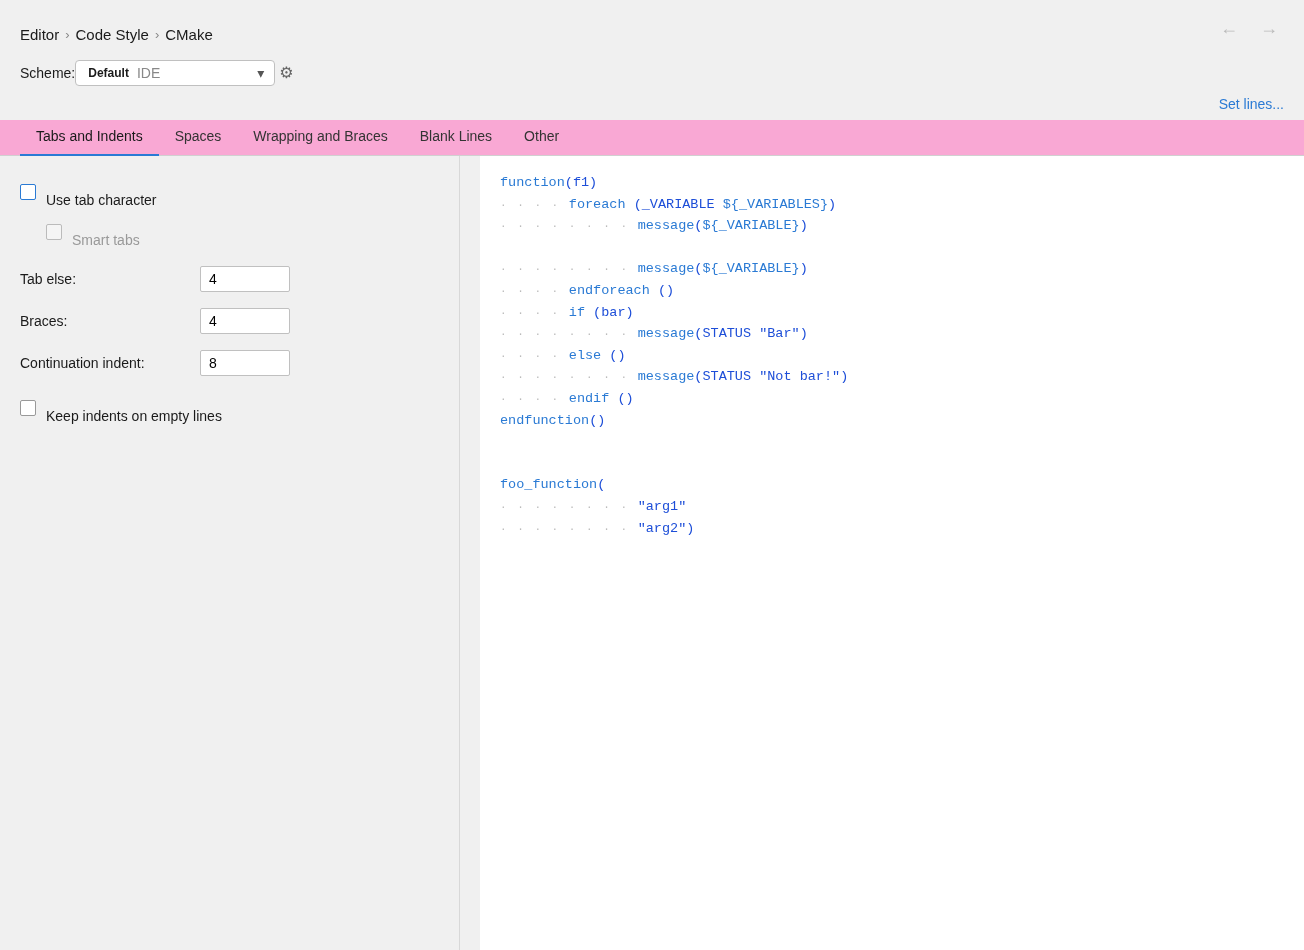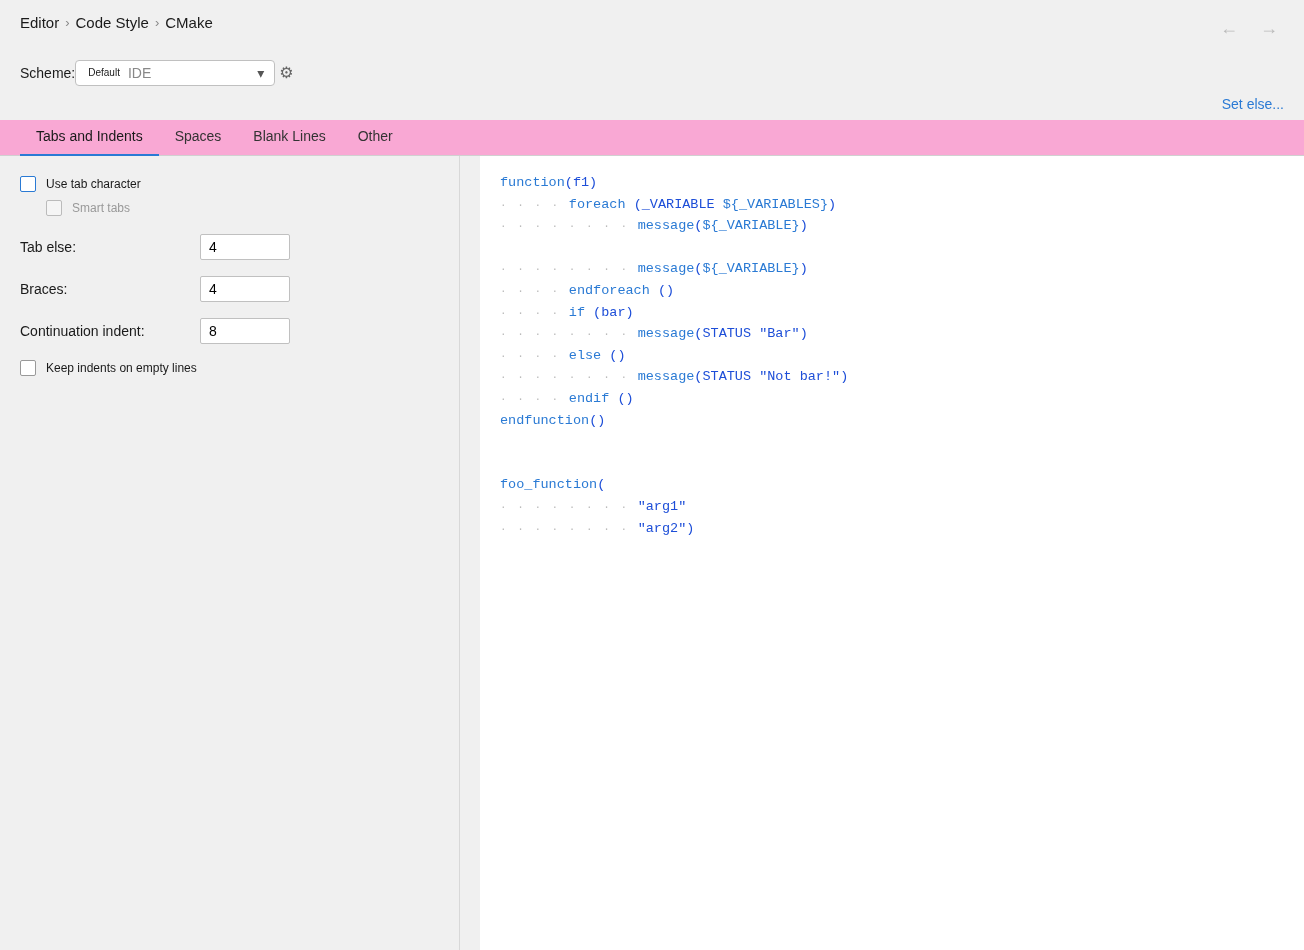--- a/index.html
+++ b/index.html
@@ -8,21 +8,21 @@
       background: #f0f0f0;
       width: 1304px;
       height: 950px;
       overflow: hidden;
       font-size: 14px;
       color: #1a1a1a;
     }
 
     .top-bar {
       display: flex;
-      align-items: flex-start;
+      align-items: flex-end;
       justify-content: space-between;
       padding: 14px 20px 10px 20px;
       background: #f0f0f0;
     }
 
     .breadcrumb {
       display: flex;
       align-items: center;
       gap: 6px;
       font-size: 15px;
@@ -70,22 +70,22 @@
       gap: 8px;
       border: 1px solid #c0c0c0;
       background: white;
       border-radius: 4px;
       padding: 4px 10px 4px 12px;
       min-width: 200px;
       cursor: pointer;
     }
 
     .scheme-select-name {
-      font-weight: 400;
-      font-size: 10px;
+      font-weight: 700;
+      font-size: 12px;
     }
 
     .scheme-select-type {
       color: #888;
       font-size: 14px;
     }
 
     .scheme-select-arrow {
       margin-left: auto;
       color: #555;
@@ -168,21 +168,22 @@
       cursor: pointer;
       flex-shrink: 0;
     }
 
     .checkbox-input.disabled {
       border-color: #bbb;
       background: #f5f5f5;
     }
 
     .checkbox-label {
-      font-size: 12px;
+      font-size: 14px;
+      margin-top: 16px;
     }
 
     .checkbox-label.disabled {
       color: #999;
     }
 
     .sub-checkbox-row {
       display: flex;
       align-items: center;
       gap: 10px;
@@ -290,29 +291,32 @@
     <span class="scheme-select-name">Default</span>
     <span class="scheme-select-type">IDE</span>
     <span class="scheme-select-arrow">▾</span>
   </div>
   <button class="gear-btn">
     <span>⚙</span>
   </button>
 </div>
 
 <div class="set-from-row">
-  <a class="set-from-link">Set else...</a>
+  <a class="set-from-link">Set lines...</a>
 </div>
 
 <div class="tabs-row">
   <div class="tab active">
     <span>Tabs and Indents</span>
   </div>
   <div class="tab">
     <span>Spaces</span>
+  </div>
+  <div class="tab">
+    <span>Wrapping and Braces</span>
   </div>
   <div class="tab">
     <span>Blank Lines</span>
   </div>
   <div class="tab">
     <span>Other</span>
   </div>
 </div>
 
 <div class="main-content">

